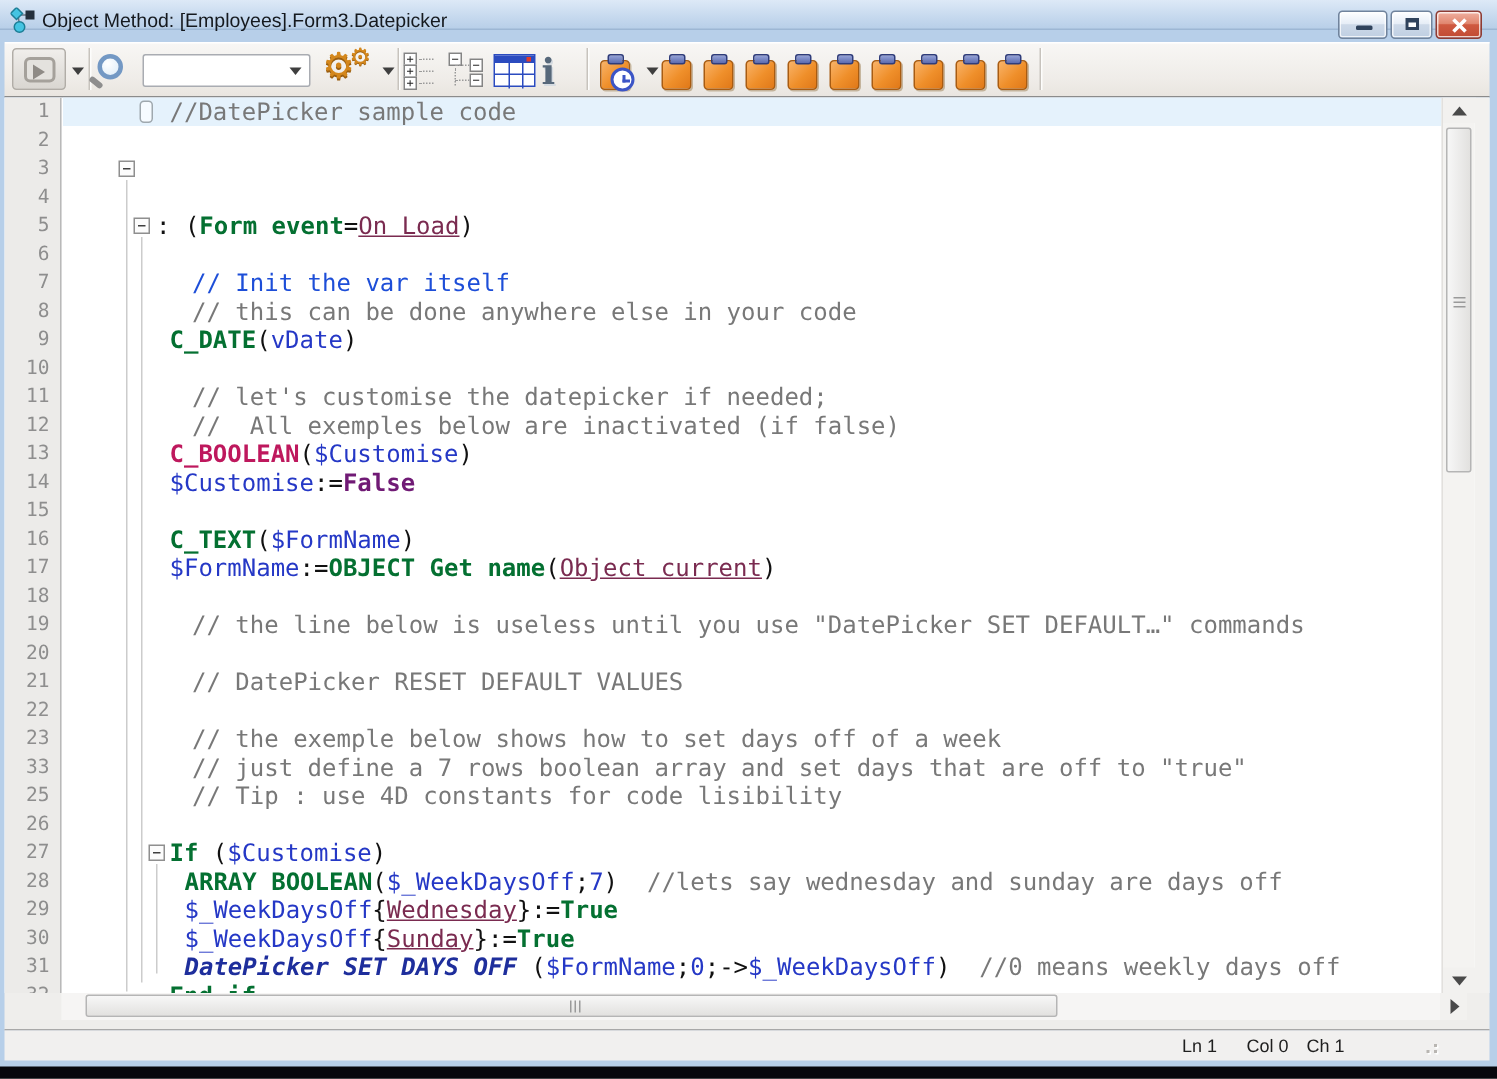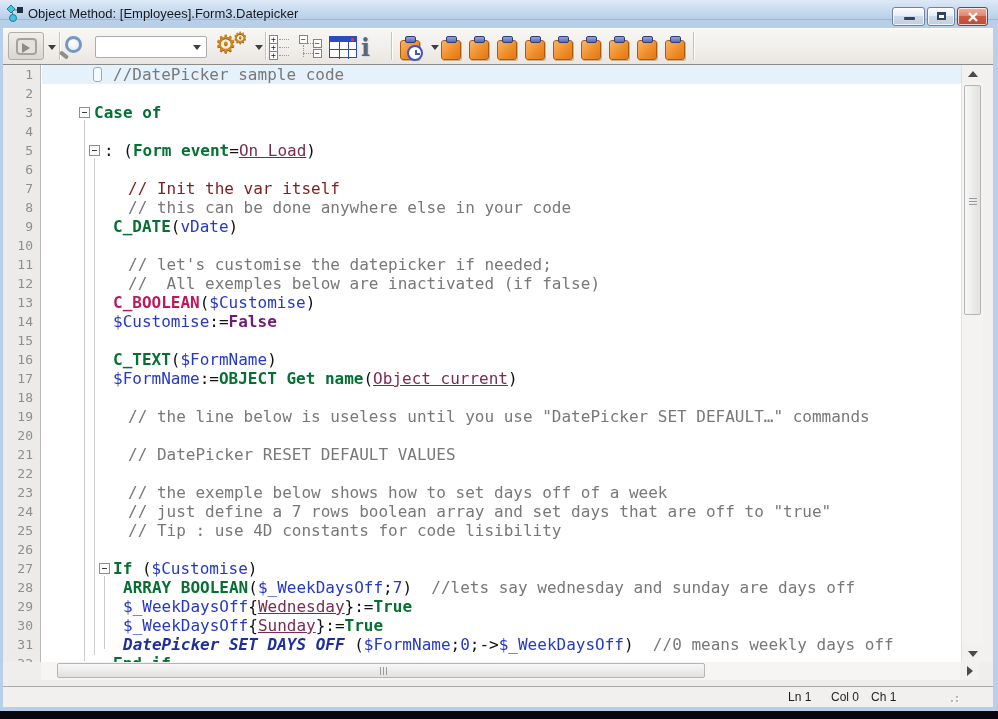--- a/index.html
+++ b/index.html
@@ -247,45 +247,44 @@
         <div class="gnum" style="top: 247px;">14</div>
         <div class="gnum" style="top: 266px;">15</div>
         <div class="gnum" style="top: 285px;">16</div>
         <div class="gnum" style="top: 304px;">17</div>
         <div class="gnum" style="top: 323px;">18</div>
         <div class="gnum" style="top: 342px;">19</div>
         <div class="gnum" style="top: 361px;">20</div>
         <div class="gnum" style="top: 380px;">21</div>
         <div class="gnum" style="top: 399px;">22</div>
         <div class="gnum" style="top: 418px;">23</div>
-        <div class="gnum" style="top: 437px;">24</div>
+        <div class="gnum" style="top: 437px;">33</div>
         <div class="gnum" style="top: 456px;">25</div>
         <div class="gnum" style="top: 475px;">26</div>
         <div class="gnum" style="top: 494px;">27</div>
         <div class="gnum" style="top: 513px;">28</div>
         <div class="gnum" style="top: 532px;">29</div>
         <div class="gnum" style="top: 551px;">30</div>
         <div class="gnum" style="top: 570px;">31</div>
         <div class="gnum" style="top: 589px;">32</div>
       </div>
     <div class="codepane" id="codepane">
         <div class="cline current" style="top: 0px; padding-left: 71px;"><span class="tk tk-cm" style="color: rgb(120, 120, 120);">//DatePicker sample code</span></div>
         <div class="caretbox" style="left: 51px; top: 2px;"></div>
         <div class="cline" style="top: 19px; padding-left: 0px;"></div>
-        <div class="cline" style="top: 38px; padding-left: 52px;"><span class="tk tk-kw" style="color: rgb(4, 112, 49);">Case of</span></div>
         <div class="foldbox" style="left: 37px; top: 42px;">
           <i></i>
         </div>
         <div class="cline" style="top: 57px; padding-left: 0px;"></div>
         <div class="cline" style="top: 76px; padding-left: 62px;"><span class="tk tk-pn" style="color: rgb(17, 17, 17);">: (</span><span class="tk tk-cmd" style="color: rgb(4, 112, 49);">Form event</span><span class="tk tk-pn" style="color: rgb(17, 17, 17);">=</span><span class="tk tk-cst" style="color: rgb(122, 43, 80);">On Load</span><span class="tk tk-pn" style="color: rgb(17, 17, 17);">)</span></div>
         <div class="foldbox" style="left: 47px; top: 80px;">
           <i></i>
         </div>
         <div class="cline" style="top: 95px; padding-left: 0px;"></div>
-        <div class="cline" style="top: 114px; padding-left: 86px;"><span class="tk tk-cm" style="color: #7f1d1d;">// Init the var itself</span></div>
+        <div class="cline" style="top: 114px; padding-left: 86px;"><span class="tk tk-cm" style="color: #1d4ed8;">// Init the var itself</span></div>
         <div class="cline" style="top: 133px; padding-left: 86px;"><span class="tk tk-cm" style="color: rgb(120, 120, 120);">// this can be done anywhere else in your code</span></div>
         <div class="cline" style="top: 152px; padding-left: 71px;"><span class="tk tk-cmd" style="color: rgb(4, 112, 49);">C_DATE</span><span class="tk tk-pn" style="color: rgb(17, 17, 17);">(</span><span class="tk tk-var" style="color: rgb(37, 56, 198);">vDate</span><span class="tk tk-pn" style="color: rgb(17, 17, 17);">)</span></div>
         <div class="cline" style="top: 171px; padding-left: 0px;"></div>
         <div class="cline" style="top: 190px; padding-left: 86px;"><span class="tk tk-cm" style="color: rgb(120, 120, 120);">// let's customise the datepicker if needed;</span></div>
         <div class="cline" style="top: 209px; padding-left: 86px;"><span class="tk tk-cm" style="color: rgb(120, 120, 120);">//  All exemples below are inactivated (if false)</span></div>
         <div class="cline" style="top: 228px; padding-left: 71px;"><span class="tk tk-cmd" style="color: #be185d;">C_BOOLEAN</span><span class="tk tk-pn" style="color: rgb(17, 17, 17);">(</span><span class="tk tk-var" style="color: rgb(37, 56, 198);">$Customise</span><span class="tk tk-pn" style="color: rgb(17, 17, 17);">)</span></div>
         <div class="cline" style="top: 247px; padding-left: 71px;"><span class="tk tk-var" style="color: rgb(37, 56, 198);">$Customise</span><span class="tk tk-pn" style="color: rgb(17, 17, 17);">:=</span><span class="tk tk-kw" style="color: #701a75;">False</span></div>
         <div class="cline" style="top: 266px; padding-left: 0px;"></div>
         <div class="cline" style="top: 285px; padding-left: 71px;"><span class="tk tk-cmd" style="color: rgb(4, 112, 49);">C_TEXT</span><span class="tk tk-pn" style="color: rgb(17, 17, 17);">(</span><span class="tk tk-var" style="color: rgb(37, 56, 198);">$FormName</span><span class="tk tk-pn" style="color: rgb(17, 17, 17);">)</span></div>
         <div class="cline" style="top: 304px; padding-left: 71px;"><span class="tk tk-var" style="color: rgb(37, 56, 198);">$FormName</span><span class="tk tk-pn" style="color: rgb(17, 17, 17);">:=</span><span class="tk tk-cmd" style="color: rgb(4, 112, 49);">OBJECT Get name</span><span class="tk tk-pn" style="color: rgb(17, 17, 17);">(</span><span class="tk tk-cst" style="color: rgb(122, 43, 80);">Object current</span><span class="tk tk-pn" style="color: rgb(17, 17, 17);">)</span></div>

